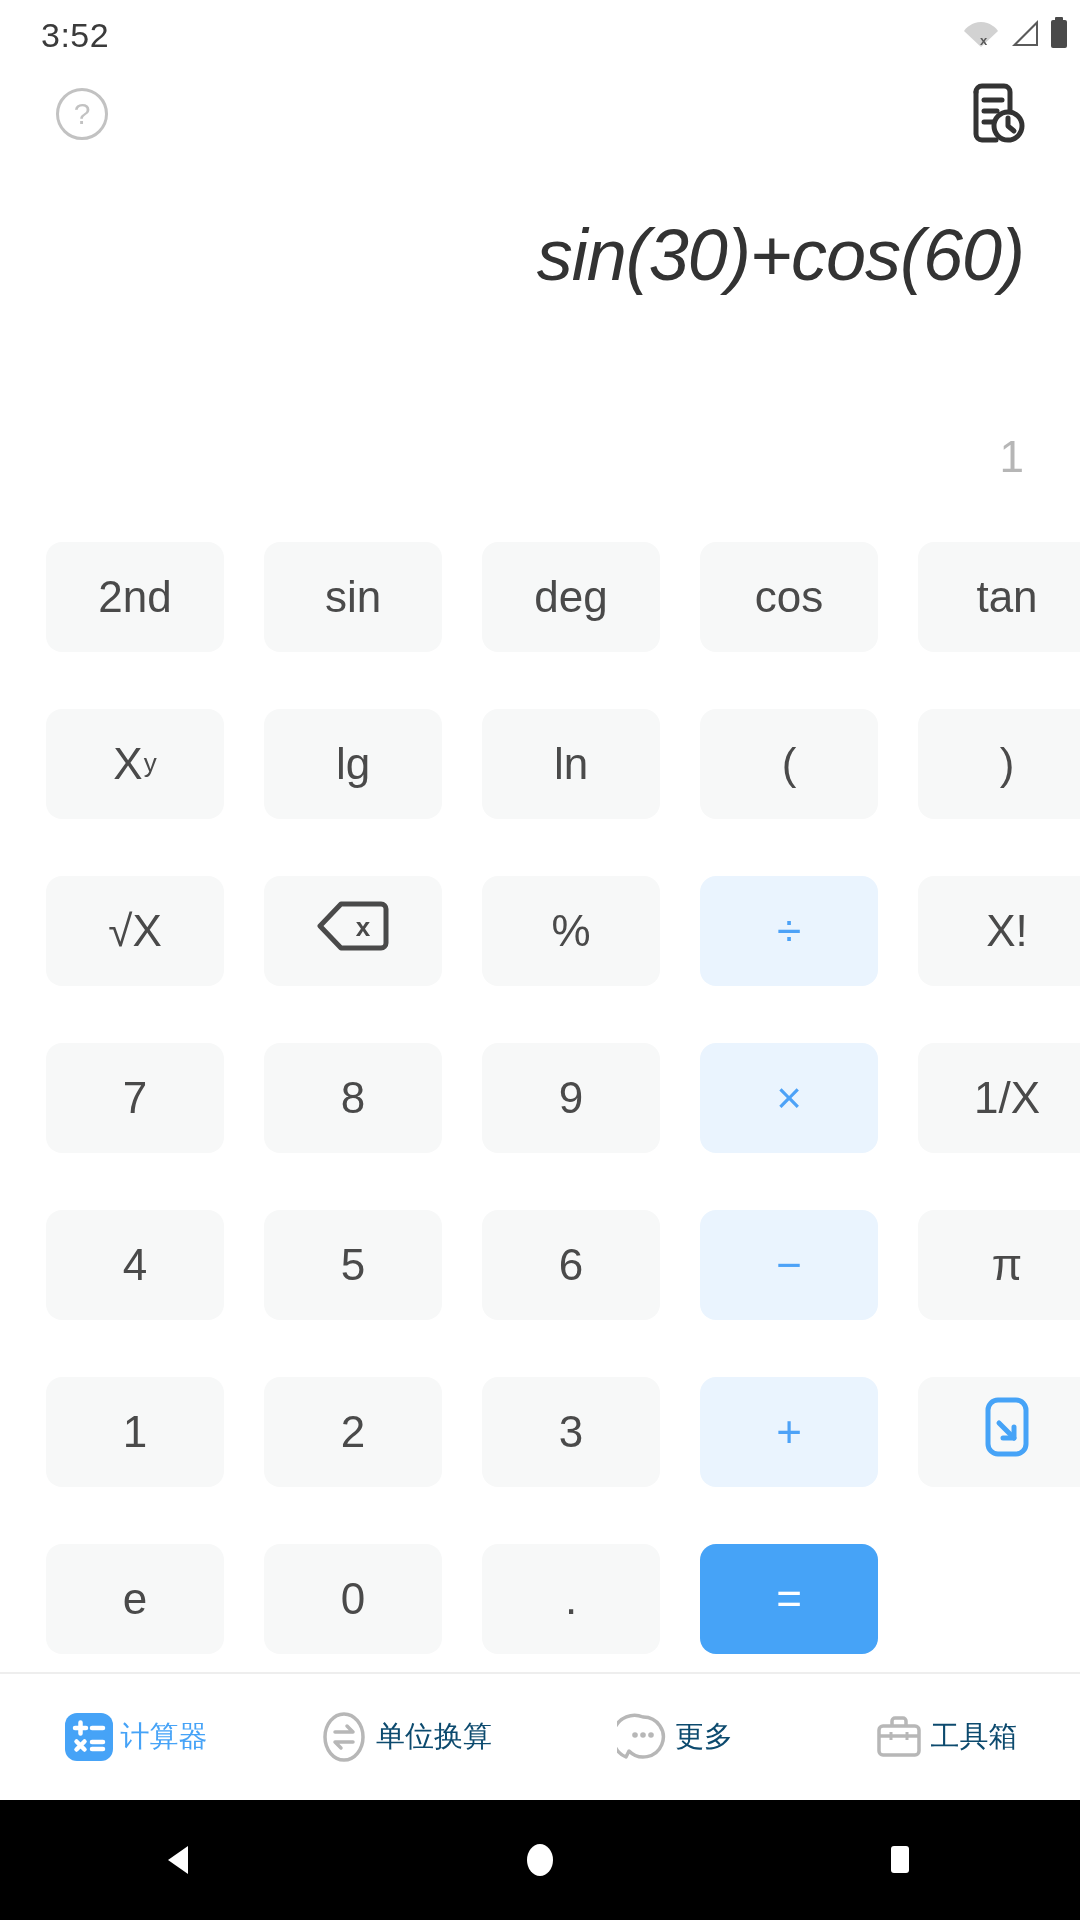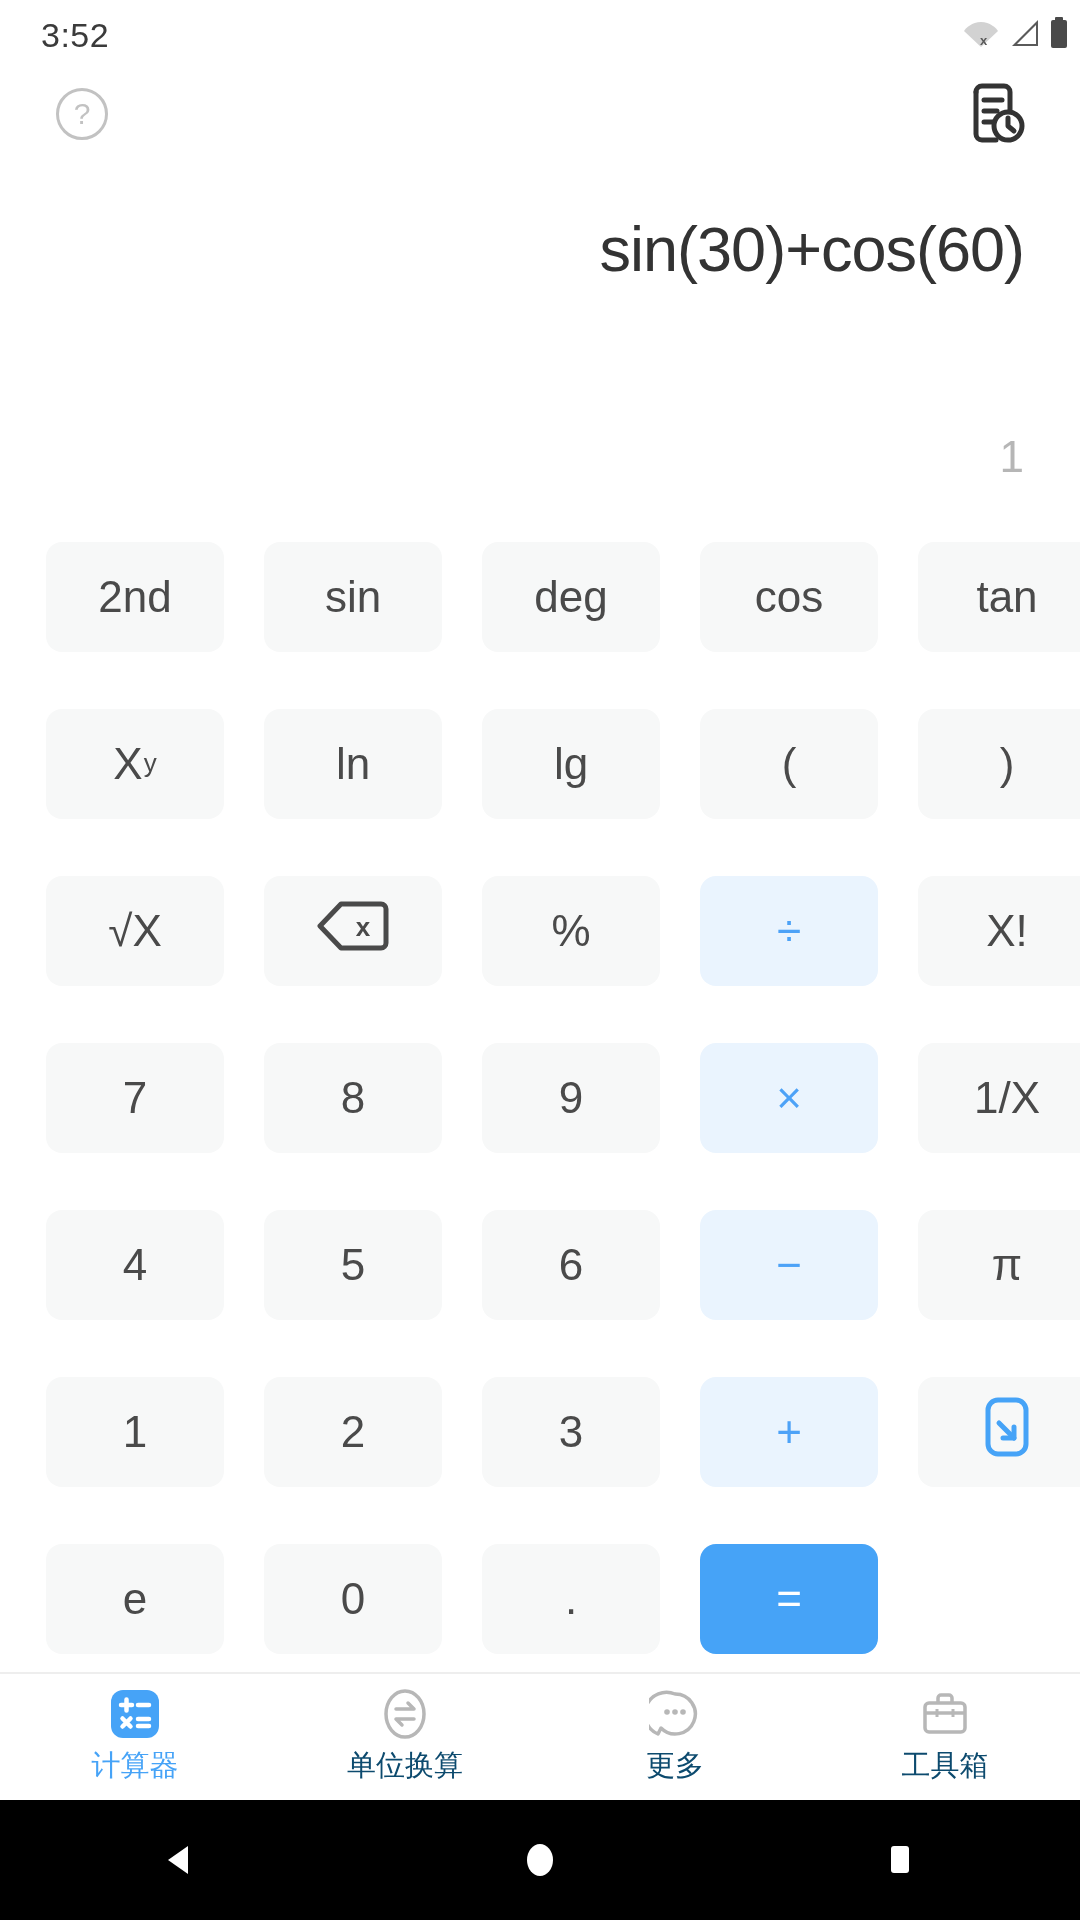--- a/index.html
+++ b/index.html
@@ -41,23 +41,24 @@
     display:flex; align-items:center; justify-content:center;
   }
 
   
   .display {
     position:absolute; top:210px; left:0; width:1080px; height:290px;
     padding:0 56px;
   }
   .expression {
     position:absolute; right:56px; top:0;
-    font-size:63px; color:#333333; line-height:1.25;
+    font-size:72px; color:#333333; line-height:1.25;
     white-space:nowrap; letter-spacing:-1px;
     font-family:"Liberation Sans",sans-serif;
+    font-style:italic;
   }
   .result {
     position:absolute; right:56px; top:222px;
     font-size:44px; color:#b6b6b6;
     font-family:"Liberation Sans",sans-serif;
   }
 
   
   .keypad {
     position:absolute; top:533px; left:46px;
@@ -88,21 +89,21 @@
 
   
   .tabbar {
     position:absolute; left:0; bottom:120px; width:1080px; height:128px;
     background:#ffffff;
     border-top:2px solid #eeeeee;
     display:flex; align-items:center;
   }
   .tab {
     flex:1; height:128px;
-    display:flex; flex-direction:column; align-items:center; justify-content:center;
+    display:flex; flex-direction:row; align-items:center; justify-content:center;
     gap:6px;
   }
   .tab-label {
     font-size:29px; color:#0c4a6e;
     font-family:"Liberation Sans","DejaVu Sans",sans-serif;
   }
   .tab.active .tab-label { color:#46a3f7; }
   .tab-icon { width:52px; height:52px; display:flex; align-items:center; justify-content:center; }
 
   
@@ -180,24 +181,24 @@
       </div>
     <div class="key fn">
         <span>tan</span>
       </div>
 
     <div class="key fn">
       <span>X</span>
         <span class="sup">y</span>
     </div>
     <div class="key fn">
+        <span>lg</span>
+      </div>
+    <div class="key fn">
         <span>ln</span>
-      </div>
-    <div class="key fn">
-        <span>lg</span>
       </div>
     <div class="key fn">
         <span>(</span>
       </div>
     <div class="key fn">
         <span>)</span>
       </div>
 
     <div class="key fn">
         <span>√X</span>

